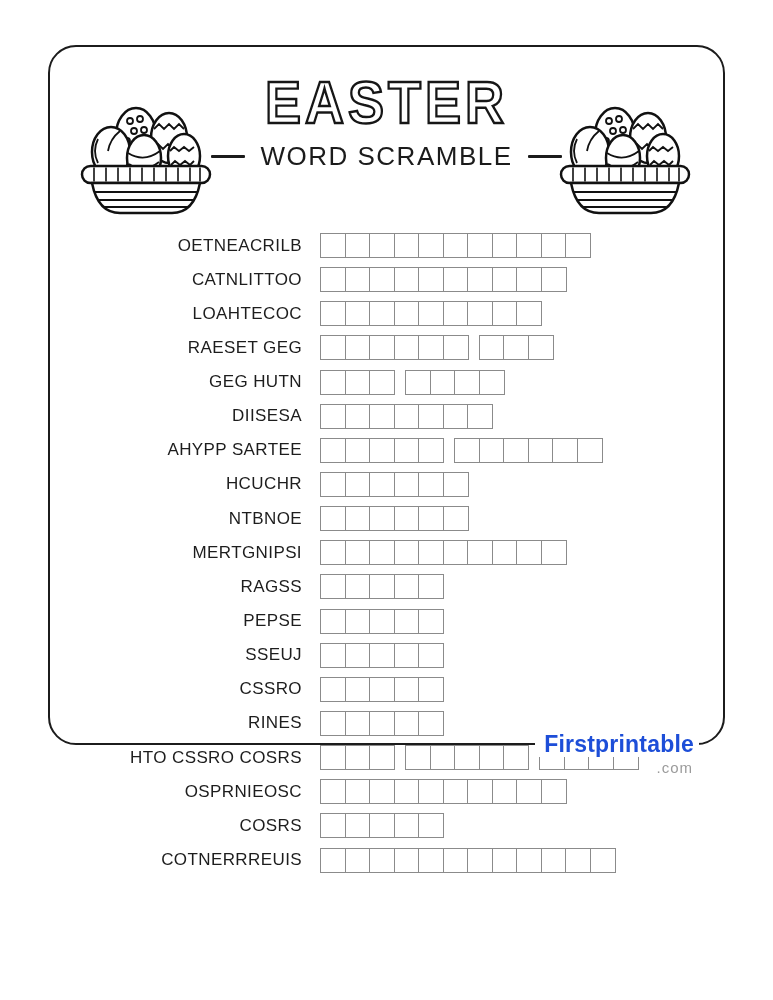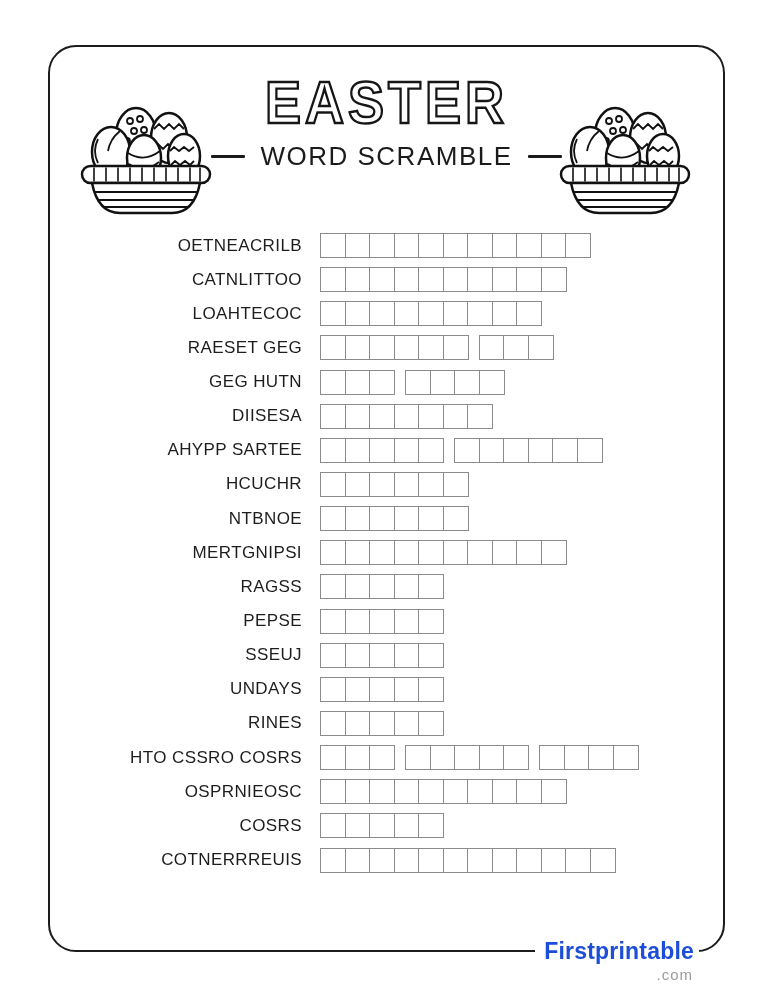--- a/index.html
+++ b/index.html
@@ -1,18 +1,18 @@
 <!DOCTYPE html>
 <html style="--ink: #1c1c1c; --box-border: #8b8b8b; --suffix: #9b9b9b;"><head>
 <meta charset="utf-8">
 <style>
   html,body{margin:0;padding:0;background:#ffffff;}
   .sheet{position:relative;width:773px;height:1000px;background:#ffffff;overflow:hidden;
          font-family:"Liberation Sans", sans-serif;}
-  .page{position:absolute;left:48px;top:45px;width:677px;height:907px;box-sizing:border-box;
+  .page{position:absolute;left:48px;top:45px;width:677px;height:700px;box-sizing:border-box;
         border:2px solid var(--ink,#1c1c1c);border-radius:28px;background:#ffffff;}
 
   
   .basket{position:absolute;top:16px;width:144px;height:152px;}
   .basket.left{left:24px;}
   .basket.right{right:26px;}
   .title{position:absolute;left:150px;right:150px;top:24px;text-align:center;
          font-size:54px;font-weight:700;letter-spacing:4px;color:#ffffff;
          -webkit-text-stroke:2.3px #161616;transform:scaleY(1.08);}
   .subtitle{position:absolute;left:120px;right:120px;top:94px;display:flex;
@@ -301,21 +301,21 @@
             <div class="group">
               <span class="box"></span>
               <span class="box"></span>
               <span class="box"></span>
               <span class="box"></span>
               <span class="box"></span>
             </div>
           </div>
         </div>
         <div class="row">
-          <div class="scramble">UNDAYS</div>
+          <div class="scramble">CSSRO</div>
           <div class="groups">
             <div class="group">
               <span class="box"></span>
               <span class="box"></span>
               <span class="box"></span>
               <span class="box"></span>
               <span class="box"></span>
             </div>
           </div>
         </div>

